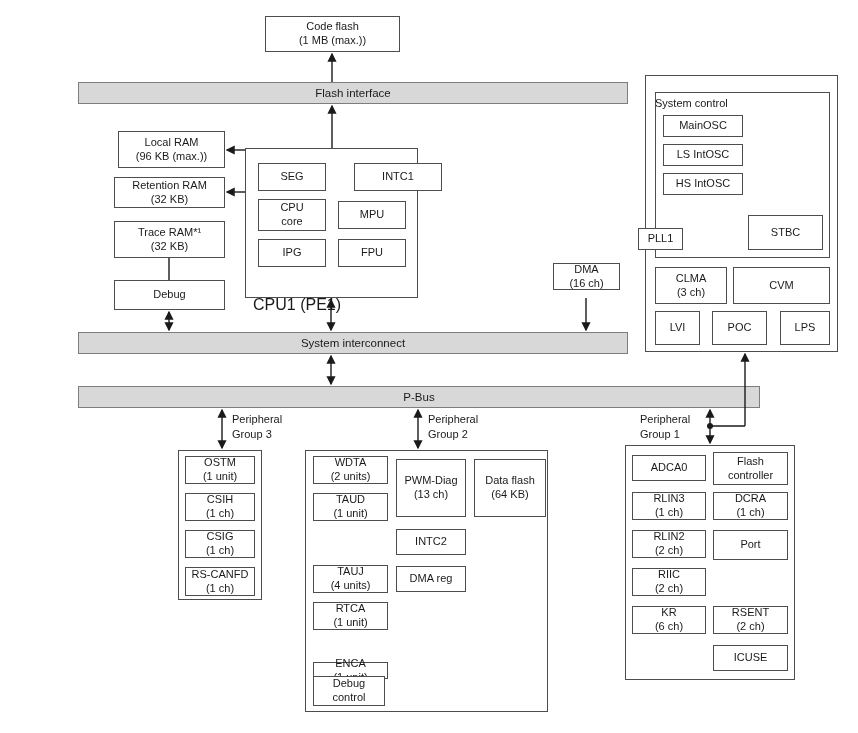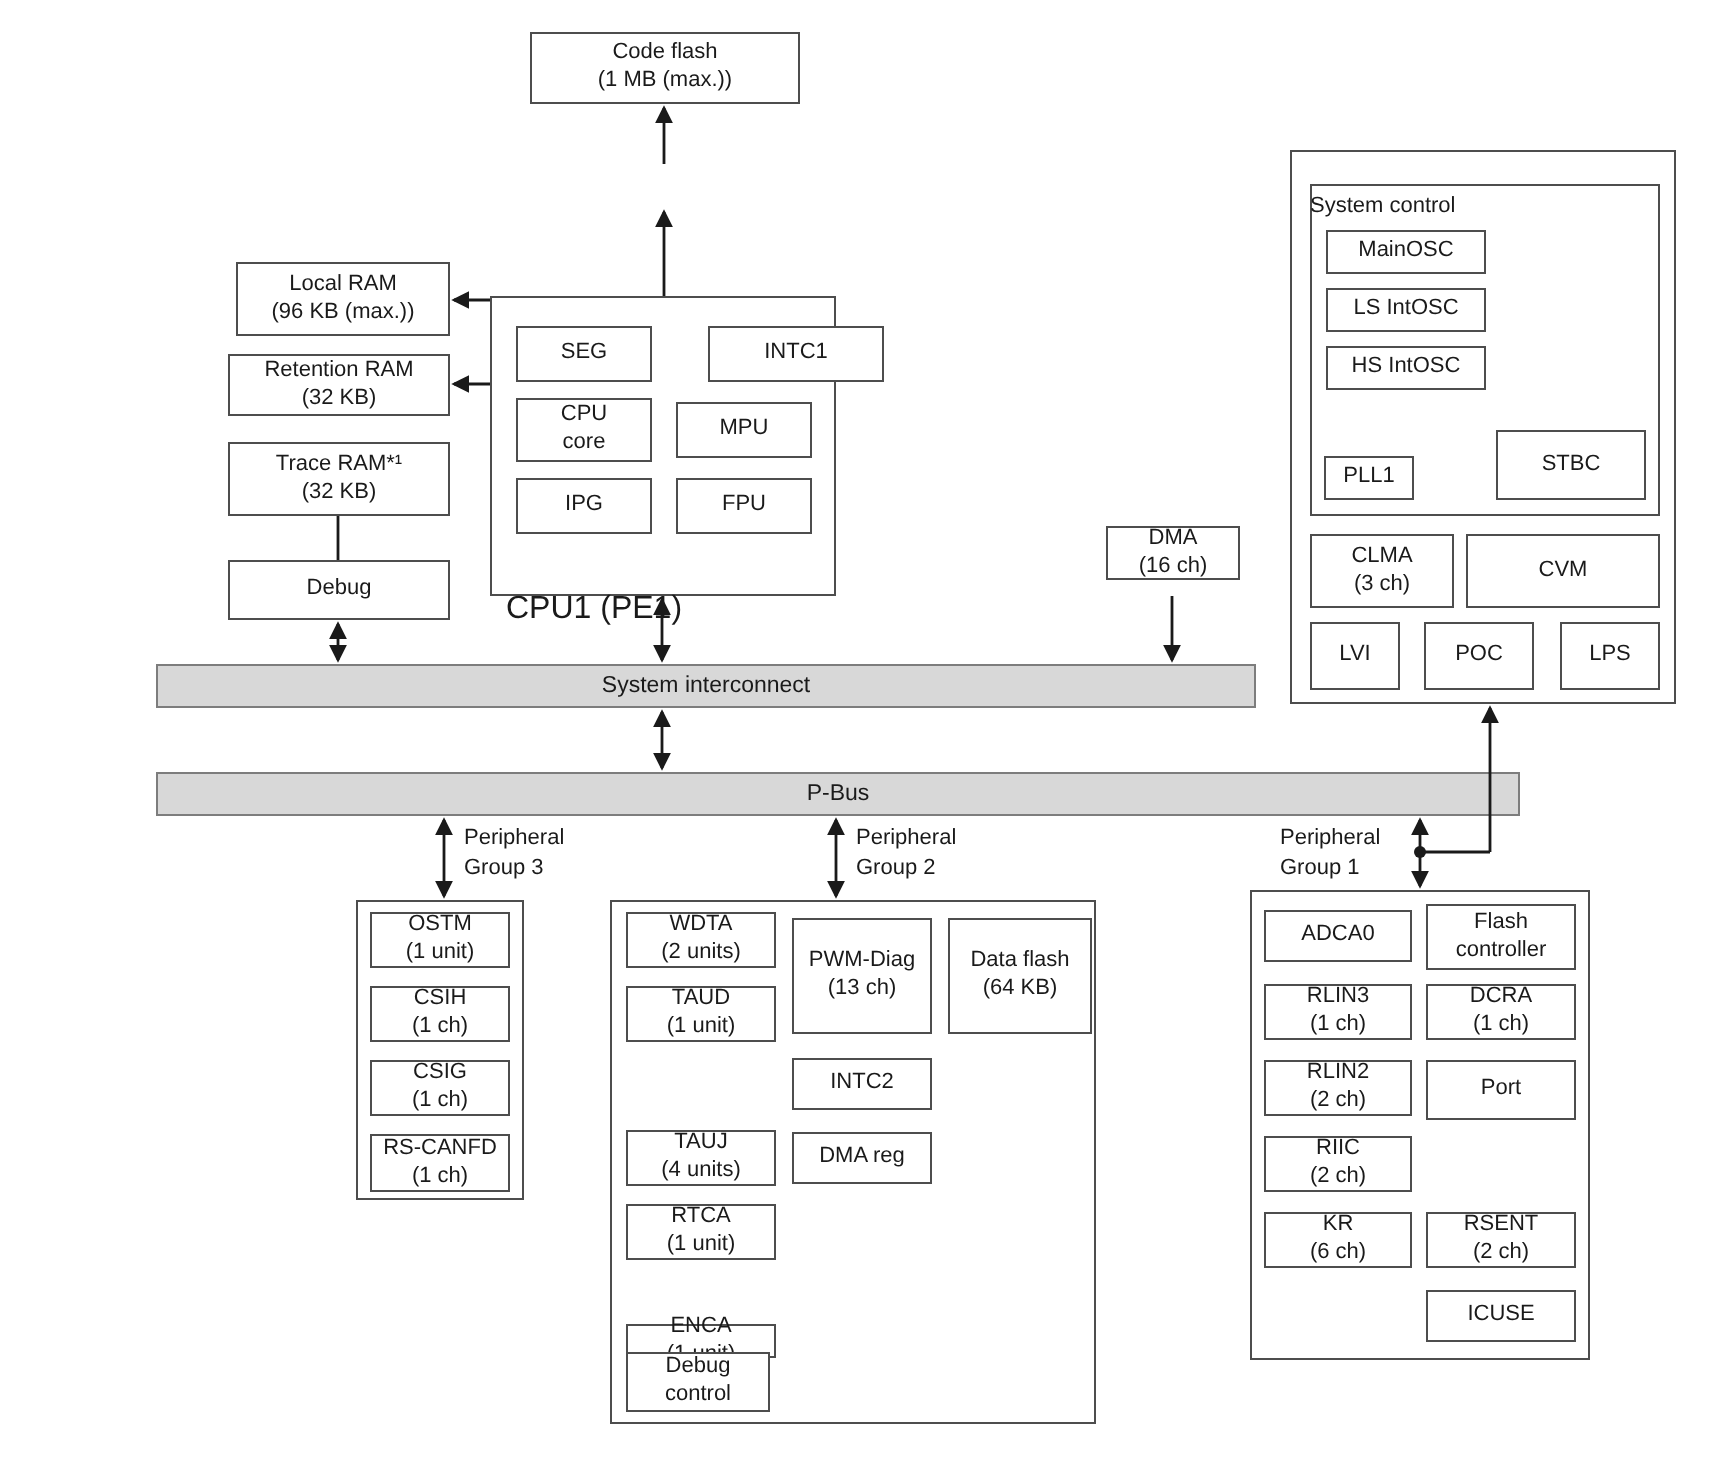--- a/index.html
+++ b/index.html
@@ -21,20 +21,23 @@
   .lbl { position:absolute; font-size:11px; line-height:1.35; white-space:nowrap; }
   .sc-title { position:absolute; left:655px; top:97px; width:175px; text-align:left; font-size:11px; }
   .cpu1-label { position:absolute; left:253px; top:296px; font-size:16px; }
   .wires { position:absolute; left:0; top:0; pointer-events:none; }
 </style>
 </head>
 <body>
 
 <div class="canvas">
 
+  <div class="bar" style="left:78px;top:82px;width:550px;height:22px">
+    <span>Flash interface</span>
+  </div>
   <div class="bar" style="left:78px;top:332px;width:550px;height:22px">
     <span>System interconnect</span>
   </div>
   <div class="bar" style="left:78px;top:386px;width:682px;height:22px">
     <span>P-Bus</span>
   </div>
 
   <div class="box" style="left:265px;top:16px;width:135px;height:36px">
     <span>Code flash</span>
     <span>(1 MB (max.))</span>
@@ -88,21 +91,21 @@
   <div class="sc-title">System control</div>
   <div class="box" style="left:663px;top:115px;width:80px;height:22px">
     <span>MainOSC</span>
   </div>
   <div class="box" style="left:663px;top:144px;width:80px;height:22px">
     <span>LS IntOSC</span>
   </div>
   <div class="box" style="left:663px;top:173px;width:80px;height:22px">
     <span>HS IntOSC</span>
   </div>
-  <div class="box" style="left:662px;top:228px;width:45px;height:22px">
+  <div class="box" style="left:638px;top:228px;width:45px;height:22px">
     <span>PLL1</span>
   </div>
   <div class="box" style="left:748px;top:215px;width:75px;height:35px">
     <span>STBC</span>
   </div>
   <div class="box" style="left:655px;top:267px;width:72px;height:37px">
     <span>CLMA</span>
     <span>(3 ch)</span>
   </div>
   <div class="box" style="left:733px;top:267px;width:97px;height:37px">

